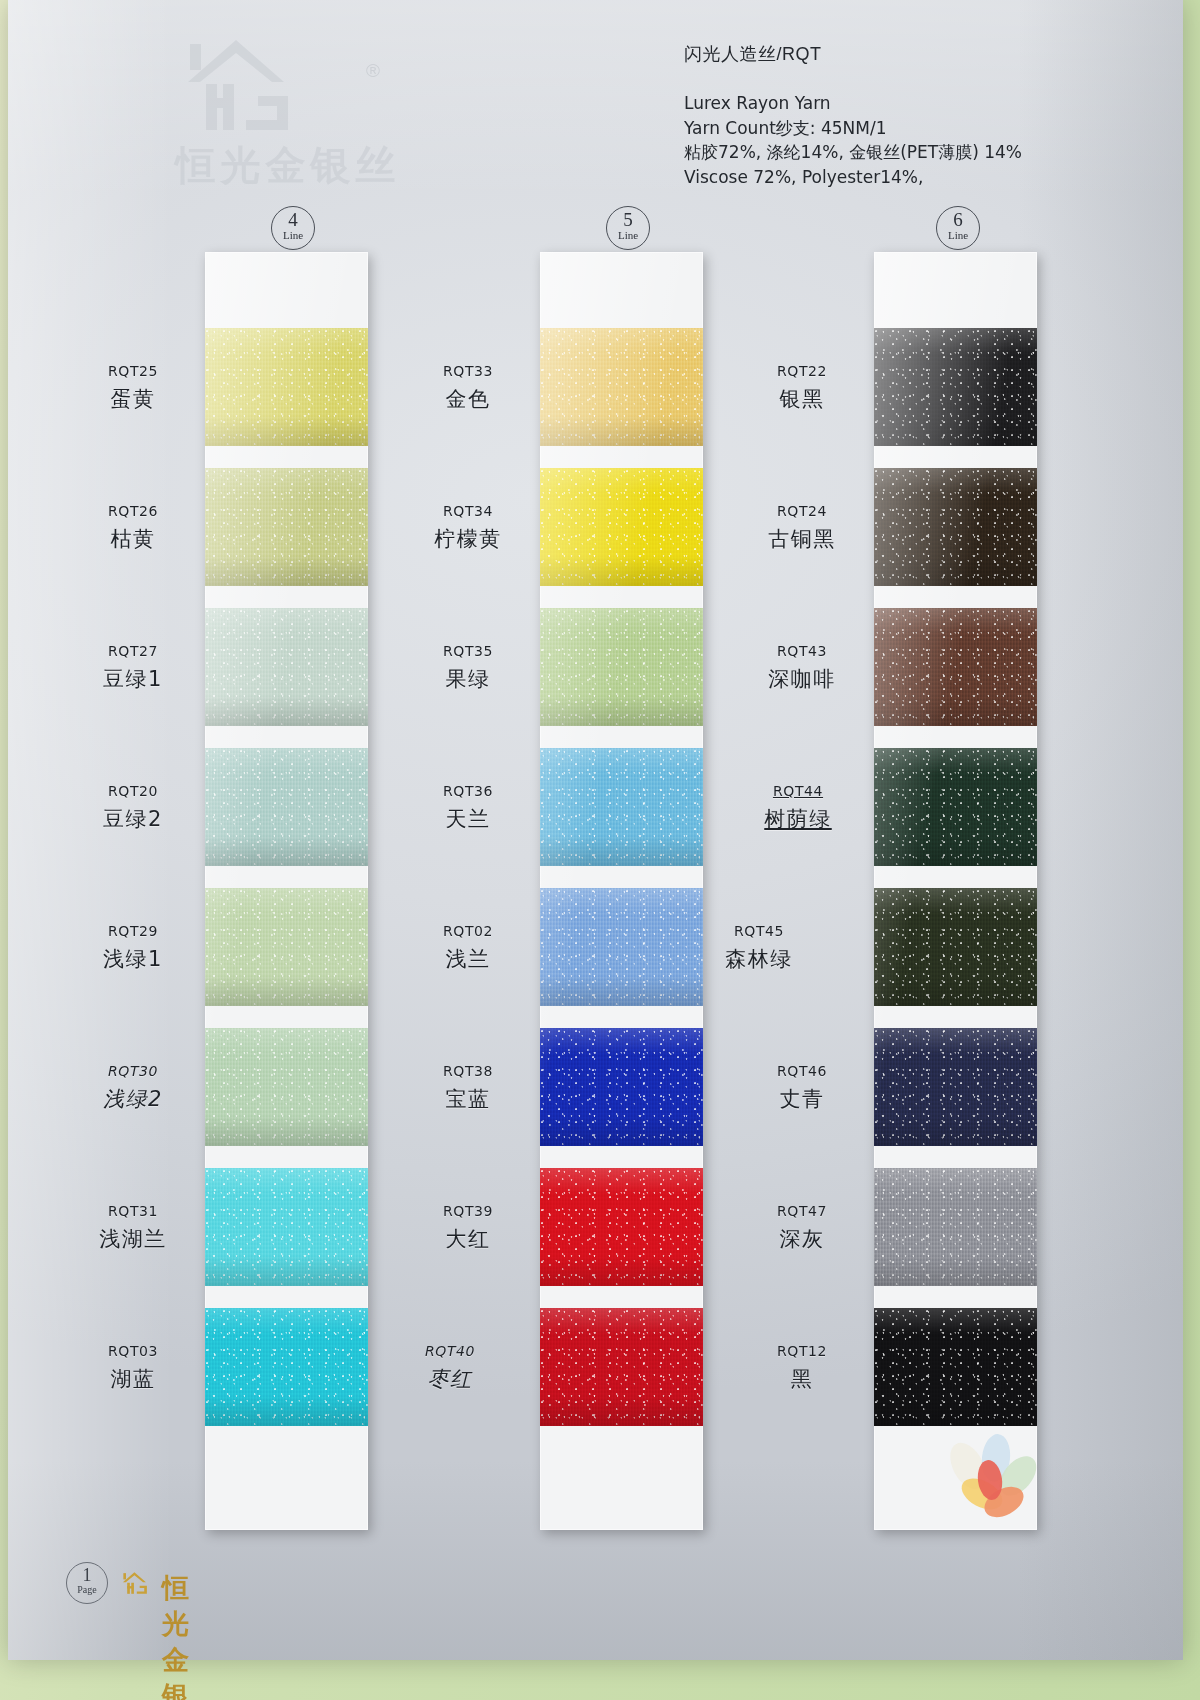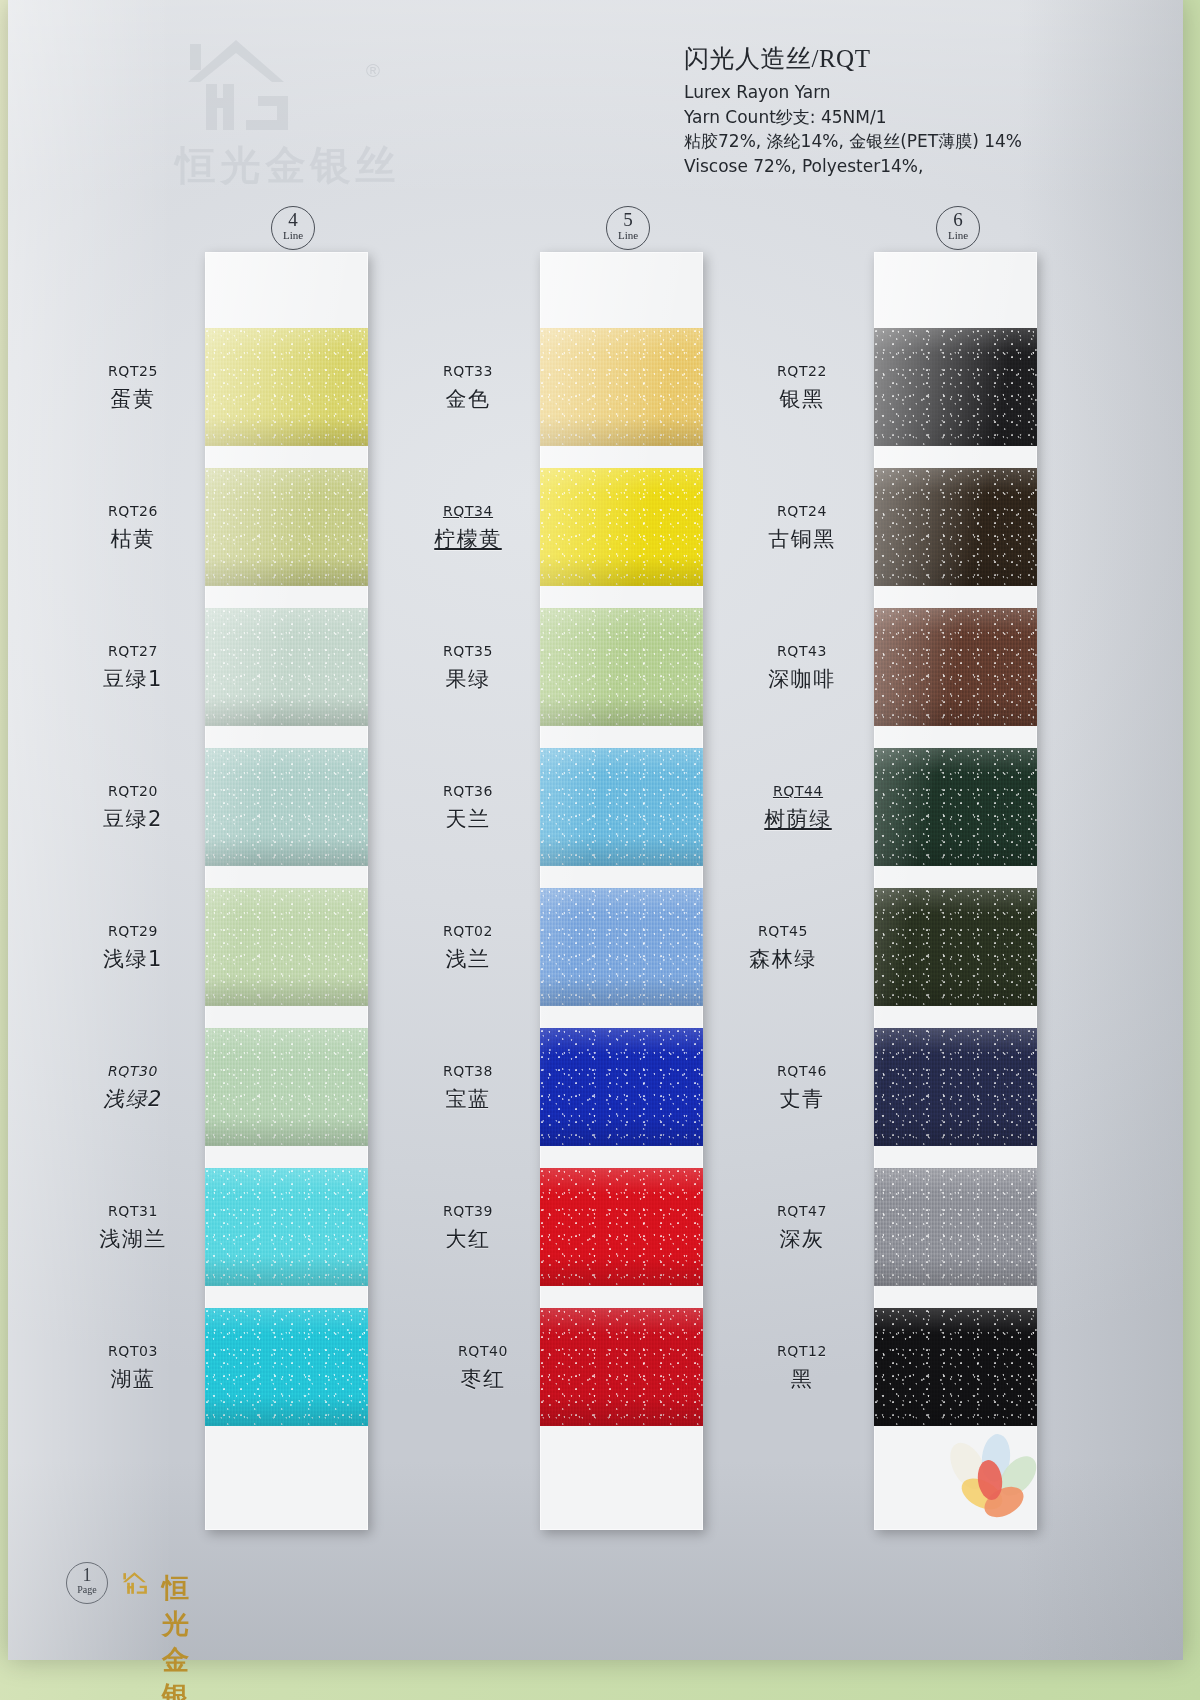--- a/index.html
+++ b/index.html
@@ -71,24 +71,24 @@
 
   
   #header {
     position: absolute;
     left: 676px;
     top: 42px;
     z-index: 4;
     color: #24282e;
   }
   #header .h-title {
-    font-size: 25px;
-    margin-bottom: 5px;
+    font-size: 18px;
+    margin-bottom: 25px;
     letter-spacing: 0.5px;
-    font-family: Liberation Serif, serif;
+    font-family: Liberation Sans, sans-serif;
   }
   #header .h-line {
     font-size: 17px;
     line-height: 1.45;
     white-space: nowrap;
     font-family: "DejaVu Sans", "Liberation Sans", sans-serif;
   }
 
   
   .line-badge {
@@ -390,21 +390,21 @@
           <div class="cn">浅湖兰</div>
         </div>
         <div class="lbl" style="left: 60px; top: 1338px; width: 130px;">
           <div class="code">RQT03</div>
           <div class="cn">湖蓝</div>
         </div>
         <div class="lbl" style="left: 395px; top: 358px; width: 130px;">
           <div class="code">RQT33</div>
           <div class="cn">金色</div>
         </div>
-        <div class="lbl" style="left: 395px; top: 498px; width: 130px; text-decoration: underline;">
+        <div class="lbl" style="left: 395px; top: 498px; width: 130px;">
           <div class="code">RQT34</div>
           <div class="cn">柠檬黄</div>
         </div>
         <div class="lbl" style="left: 395px; top: 638px; width: 130px;">
           <div class="code">RQT35</div>
           <div class="cn">果绿</div>
         </div>
         <div class="lbl" style="left: 395px; top: 778px; width: 130px;">
           <div class="code">RQT36</div>
           <div class="cn">天兰</div>
@@ -414,41 +414,41 @@
           <div class="cn">浅兰</div>
         </div>
         <div class="lbl" style="left: 395px; top: 1058px; width: 130px;">
           <div class="code">RQT38</div>
           <div class="cn">宝蓝</div>
         </div>
         <div class="lbl" style="left: 395px; top: 1198px; width: 130px;">
           <div class="code">RQT39</div>
           <div class="cn">大红</div>
         </div>
-        <div class="lbl" style="left: 410px; top: 1338px; width: 130px;">
+        <div class="lbl" style="left: 377px; top: 1338px; width: 130px; font-style: italic;">
           <div class="code">RQT40</div>
           <div class="cn">枣红</div>
         </div>
         <div class="lbl" style="left: 729px; top: 358px; width: 130px;">
           <div class="code">RQT22</div>
           <div class="cn">银黑</div>
         </div>
         <div class="lbl" style="left: 729px; top: 498px; width: 130px;">
           <div class="code">RQT24</div>
           <div class="cn">古铜黑</div>
         </div>
         <div class="lbl" style="left: 729px; top: 638px; width: 130px;">
           <div class="code">RQT43</div>
           <div class="cn">深咖啡</div>
         </div>
         <div class="lbl" style="left: 725px; top: 778px; width: 130px; text-decoration: underline;">
           <div class="code">RQT44</div>
           <div class="cn">树荫绿</div>
         </div>
-        <div class="lbl" style="left: 710px; top: 918px; width: 130px; text-align: center;">
+        <div class="lbl" style="left: 686px; top: 918px; width: 130px; text-align: center;">
           <div class="code">RQT45</div>
           <div class="cn">森林绿</div>
         </div>
         <div class="lbl" style="left: 729px; top: 1058px; width: 130px;">
           <div class="code">RQT46</div>
           <div class="cn">丈青</div>
         </div>
         <div class="lbl" style="left: 729px; top: 1198px; width: 130px;">
           <div class="code">RQT47</div>
           <div class="cn">深灰</div>

